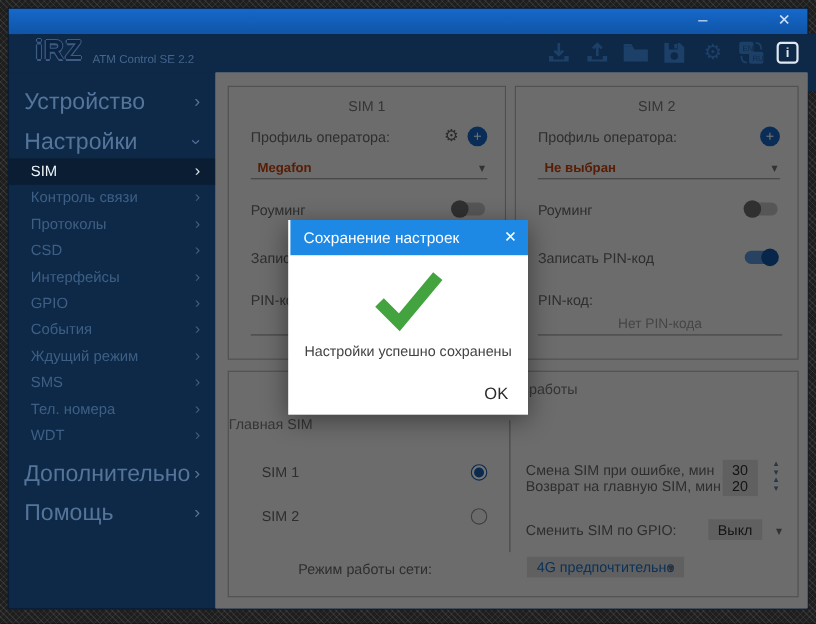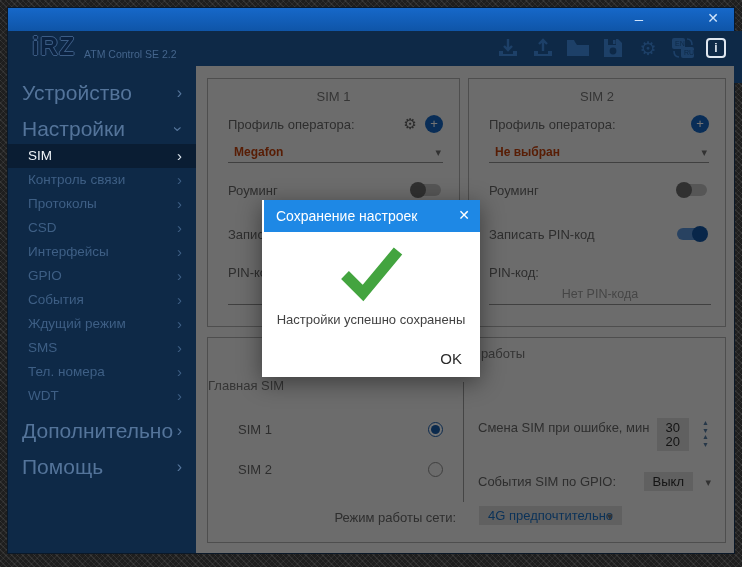--- a/index.html
+++ b/index.html
@@ -65,21 +65,21 @@
   .rrow{position:absolute;height:20px;}
   .rlabel{font-size:13px;color:#666;position:absolute;top:2px;}
   .radio{position:absolute;right:20px;top:2px;width:15px;height:15px;border-radius:50%;border:1px solid #8c8c8c;background:#ededed;}
   .radio.sel{border-color:#1a5dab;background:#fff;}
   .radio.sel::after{content:"";position:absolute;inset:2px;border-radius:50%;background:#1a5dab;}
   .vdivider{position:absolute;left:255px;top:44px;height:120px;width:1px;background:#9a9a9a;}
   .rightgrp{position:absolute;left:256px;top:0;right:0;height:170px;}
   .chip{position:absolute;background:#d6d6d6;font-size:13px;color:#2e2e2e;padding:2px 9px;top:0;}
   .spin{position:absolute;right:16px;top:1px;display:flex;flex-direction:column;font-size:7px;line-height:8px;color:#557aa0;}
   .ddcaret{position:absolute;right:14px;top:4px;font-size:11px;color:#6f6f6f;}
-  .netlabel{position:absolute;left:0;width:248px;text-align:right;top:172px;font-size:13px;color:#666;}
+  .netlabel{position:absolute;left:0;width:248px;text-align:center;top:172px;font-size:13px;color:#666;}
   .netchip{position:absolute;left:271px;top:168px;background:#d6d6d6;font-size:13px;color:#1a6fc4;padding:2px 9px;}
   .netcaret{position:absolute;left:399px;top:172px;font-size:11px;color:#6f6f6f;}
   
   .overlay{position:absolute;left:188px;top:58px;width:538px;height:487px;background:rgba(0,0,0,0.55);}
   
   .modal{position:absolute;left:254px;top:192px;width:218px;height:177px;background:#fff;box-shadow:0 5px 22px rgba(0,0,0,0.45);}
   .mhead{position:absolute;left:2px;top:0;right:0;height:32px;background:#1e88e5;}
   .mtitle{position:absolute;left:12px;top:8px;font-size:14px;color:#fff;}
   .mclose{position:absolute;right:10px;top:7px;font-size:14px;color:#fff;}
   .mcheck{position:absolute;left:50%;top:44px;transform:translateX(-50%);}
@@ -242,28 +242,29 @@
         <div class="rightgrp">
           <div class="rrow" style="left:14px;right:0;top:48px;margin-top:32px;">
             <span class="rlabel">Смена SIM при ошибке, мин</span>
             <span class="chip" style="right:36px;">30</span>
             <span class="spin">
                 <span>▲</span>
                 <span>▼</span>
               </span>
           </div>
           <div class="rrow" style="left:14px;right:0;top:94px;">
+            <span class="rlabel">Возврат на главную SIM, мин</span>
             <span class="chip" style="right:36px;">20</span>
             <span class="spin">
                 <span>▲</span>
                 <span>▼</span>
               </span>
           </div>
           <div class="rrow" style="left:14px;right:0;top:134px;">
-            <span class="rlabel">События SIM по GPIO:</span>
+            <span class="rlabel">Сменить SIM по GPIO:</span>
             <span class="chip" style="right:32px;">Выкл</span>
             <span class="ddcaret">▾</span>
           </div>
         </div>
         <div class="netlabel">Режим работы сети:</div>
         <div class="netchip">4G предпочтительно</div>
         <div class="netcaret">▾</div>
       </div>
 
     </div>

